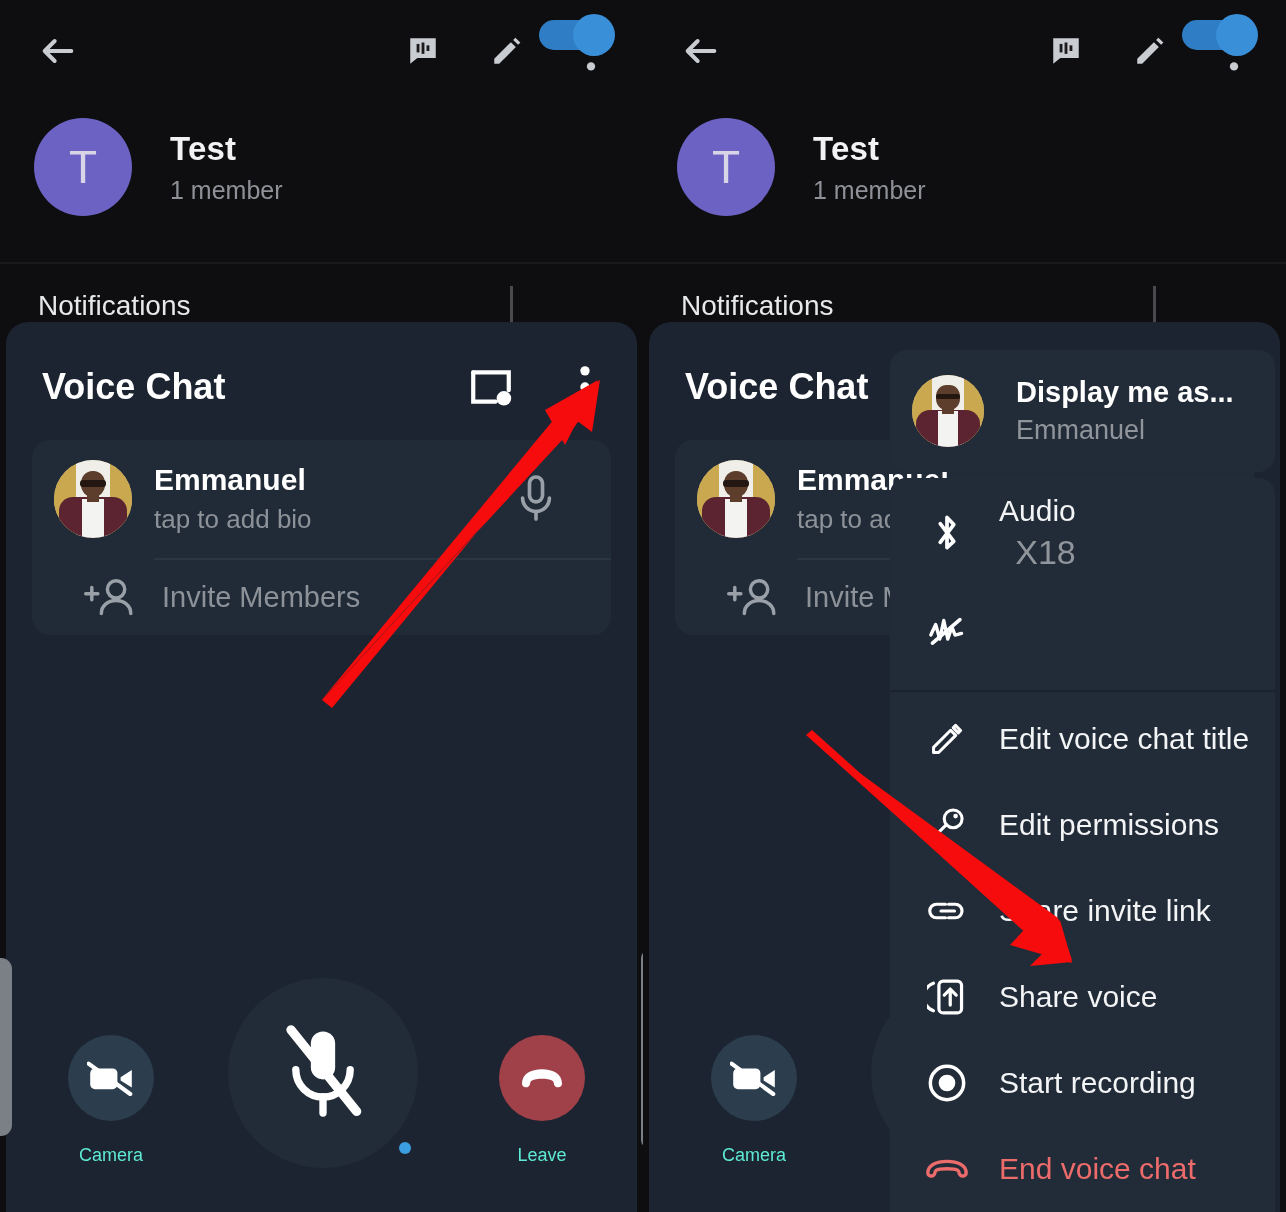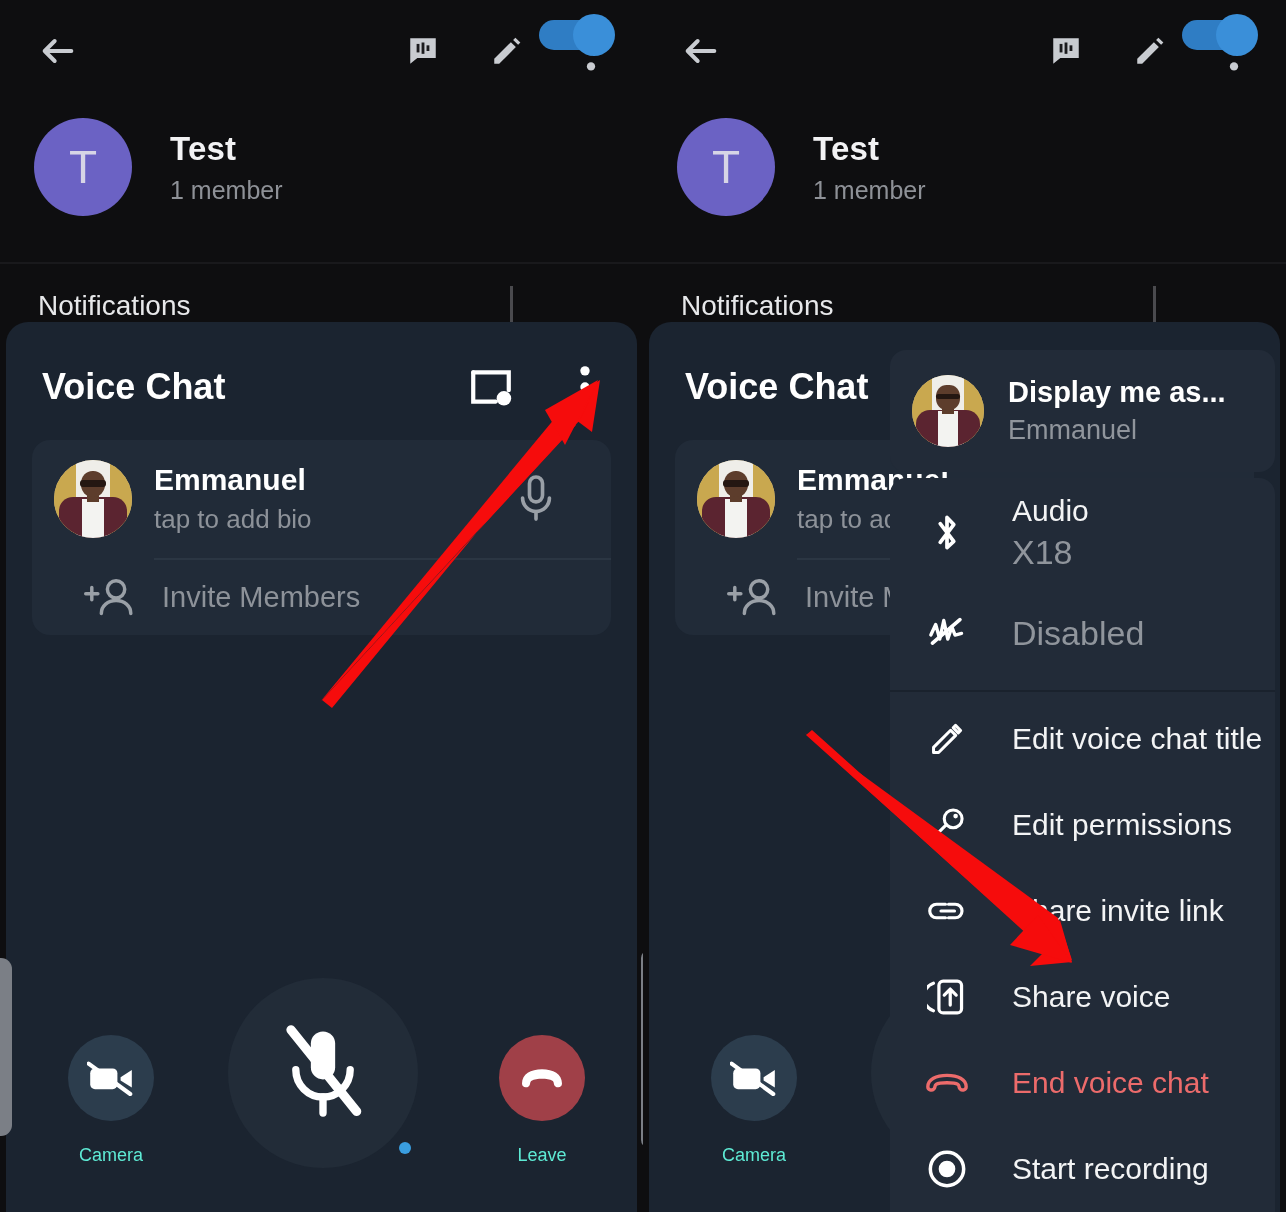--- a/index.html
+++ b/index.html
@@ -118,31 +118,31 @@
     position:absolute; width:22px; border-radius:12px; background:#7b7f86;
   }
 
   
   .menu-wrap { position:absolute; left:890px; top:350px; width:385px; }
   .menu-header-card {
     background:#222b38; border-radius:16px; height:122px;
     display:flex; align-items:center;
   }
   .mh-avatar { width:72px; height:72px; border-radius:50%; margin-left:22px; overflow:hidden; position:relative; flex:0 0 auto; }
-  .mh-text { margin-left:24px; }
+  .mh-text { margin-left:32px; }
   .mh-title { color:#ffffff; font-size:29px; font-weight:700; }
   .mh-sub { color:#90959c; font-size:27px; margin-top:6px; }
 
   .menu-body {
     margin-top:6px; background:#222b38; border-radius:16px;
     padding-top:6px; padding-bottom:18px;
   }
   .menu-item { display:flex; align-items:center; min-height:86px; padding-left:26px; }
   .mi-icon { width:62px; flex:0 0 auto; display:flex; align-items:center; justify-content:center; }
-  .mi-text { margin-left:34px; }
+  .mi-text { margin-left:21px;text-align:right; }
   .mi-label { color:#f3f4f5; font-size:30px; }
   .mi-label.danger { color:#ec6b6b; }
   .mi-sub { color:#90959c; font-size:34px; margin-top:5px; }
   .menu-sep { height:2px; background:#1a222d; margin:10px 0 4px 0; }
 
   
   .arrows { position:absolute; inset:0; pointer-events:none; }
 
   
   .photo { position:absolute; inset:0; background:#d8c28a; }
@@ -449,21 +449,20 @@
       </div>
 
       <div class="menu-item" style="min-height:98px;">
         <div class="mi-icon">
           <svg width="42" height="40" viewBox="0 0 26 24">
             <path d="M3 14.5 6 8l2.5 9L11 5.5 13.5 17 16 9.5l2 5 4-1" fill="none" stroke="#ffffff" stroke-width="2.1" stroke-linejoin="round" stroke-linecap="round"></path>
             <path d="M4 19.5 21 5" stroke="#ffffff" stroke-width="2.3" stroke-linecap="round"></path>
           </svg>
         </div>
         <div class="mi-text">
-          <div class="mi-sub">Disabled</div>
         </div>
       </div>
 
       <div class="menu-sep"></div>
 
       <div class="menu-item">
         <div class="mi-icon">
           <svg width="38" height="38" viewBox="0 0 24 24">
             <path d="M3.5 17.3 14.3 6.5l3.2 3.2L6.7 20.5H3.5z" fill="none" stroke="#ffffff" stroke-width="1.9" stroke-linejoin="round"></path>
             <path d="M15.9 4.9 17.4 3.4l3.2 3.2-1.5 1.5z" fill="none" stroke="#ffffff" stroke-width="1.9" stroke-linejoin="round"></path>
@@ -508,38 +507,38 @@
             <path d="M14 18V8.4M10.3 11.8 14 8.1l3.7 3.7" fill="none" stroke="#ffffff" stroke-width="2" stroke-linecap="round" stroke-linejoin="round"></path>
           </svg>
         </div>
         <div class="mi-text">
           <div class="mi-label">Share voice</div>
         </div>
       </div>
 
       <div class="menu-item">
         <div class="mi-icon">
-          <svg width="46" height="26" viewBox="0 0 30 16">
-            <path d="M2.5 10.5C2.5 5.5 8 3 15 3s12.5 2.5 12.5 7.5c0 2.2-2.6 2.6-3.9 1.4-1.1-.9-.4-2.3-1.5-3-1.4-.9-3.7-1.1-7.1-1.1s-5.7.2-7.1 1.1c-1.1.7-.4 2.1-1.5 3-1.3 1.2-3.9.8-3.9-1.4z" fill="none" stroke="#ec6b6b" stroke-width="2.2" stroke-linejoin="round"></path>
-          </svg>
-        </div>
-        <div class="mi-text">
-          <div class="mi-label danger">End voice chat</div>
-        </div>
-      </div>
-
-      <div class="menu-item">
-        <div class="mi-icon">
           <svg width="40" height="40" viewBox="0 0 24 24">
             <circle cx="12" cy="12" r="10" fill="none" stroke="#ffffff" stroke-width="2.1"></circle>
             <circle cx="12" cy="12" r="5" fill="#ffffff"></circle>
           </svg>
         </div>
         <div class="mi-text">
           <div class="mi-label">Start recording</div>
+        </div>
+      </div>
+
+      <div class="menu-item">
+        <div class="mi-icon">
+          <svg width="46" height="26" viewBox="0 0 30 16">
+            <path d="M2.5 10.5C2.5 5.5 8 3 15 3s12.5 2.5 12.5 7.5c0 2.2-2.6 2.6-3.9 1.4-1.1-.9-.4-2.3-1.5-3-1.4-.9-3.7-1.1-7.1-1.1s-5.7.2-7.1 1.1c-1.1.7-.4 2.1-1.5 3-1.3 1.2-3.9.8-3.9-1.4z" fill="none" stroke="#ec6b6b" stroke-width="2.2" stroke-linejoin="round"></path>
+          </svg>
+        </div>
+        <div class="mi-text">
+          <div class="mi-label danger">End voice chat</div>
         </div>
       </div>
 
     </div>
   </div>
 
   <svg class="arrows" width="1286" height="1212" viewBox="0 0 1286 1212">
     <g>
       <path d="M322 700 L576 425 L556 409 L600 380 L592 432 L572 417 L332 708 Z" fill="#f60c0c"></path>
       <path d="M320 702 L580 420 L598 382 L560 412 Z" fill="#f60c0c"></path>

